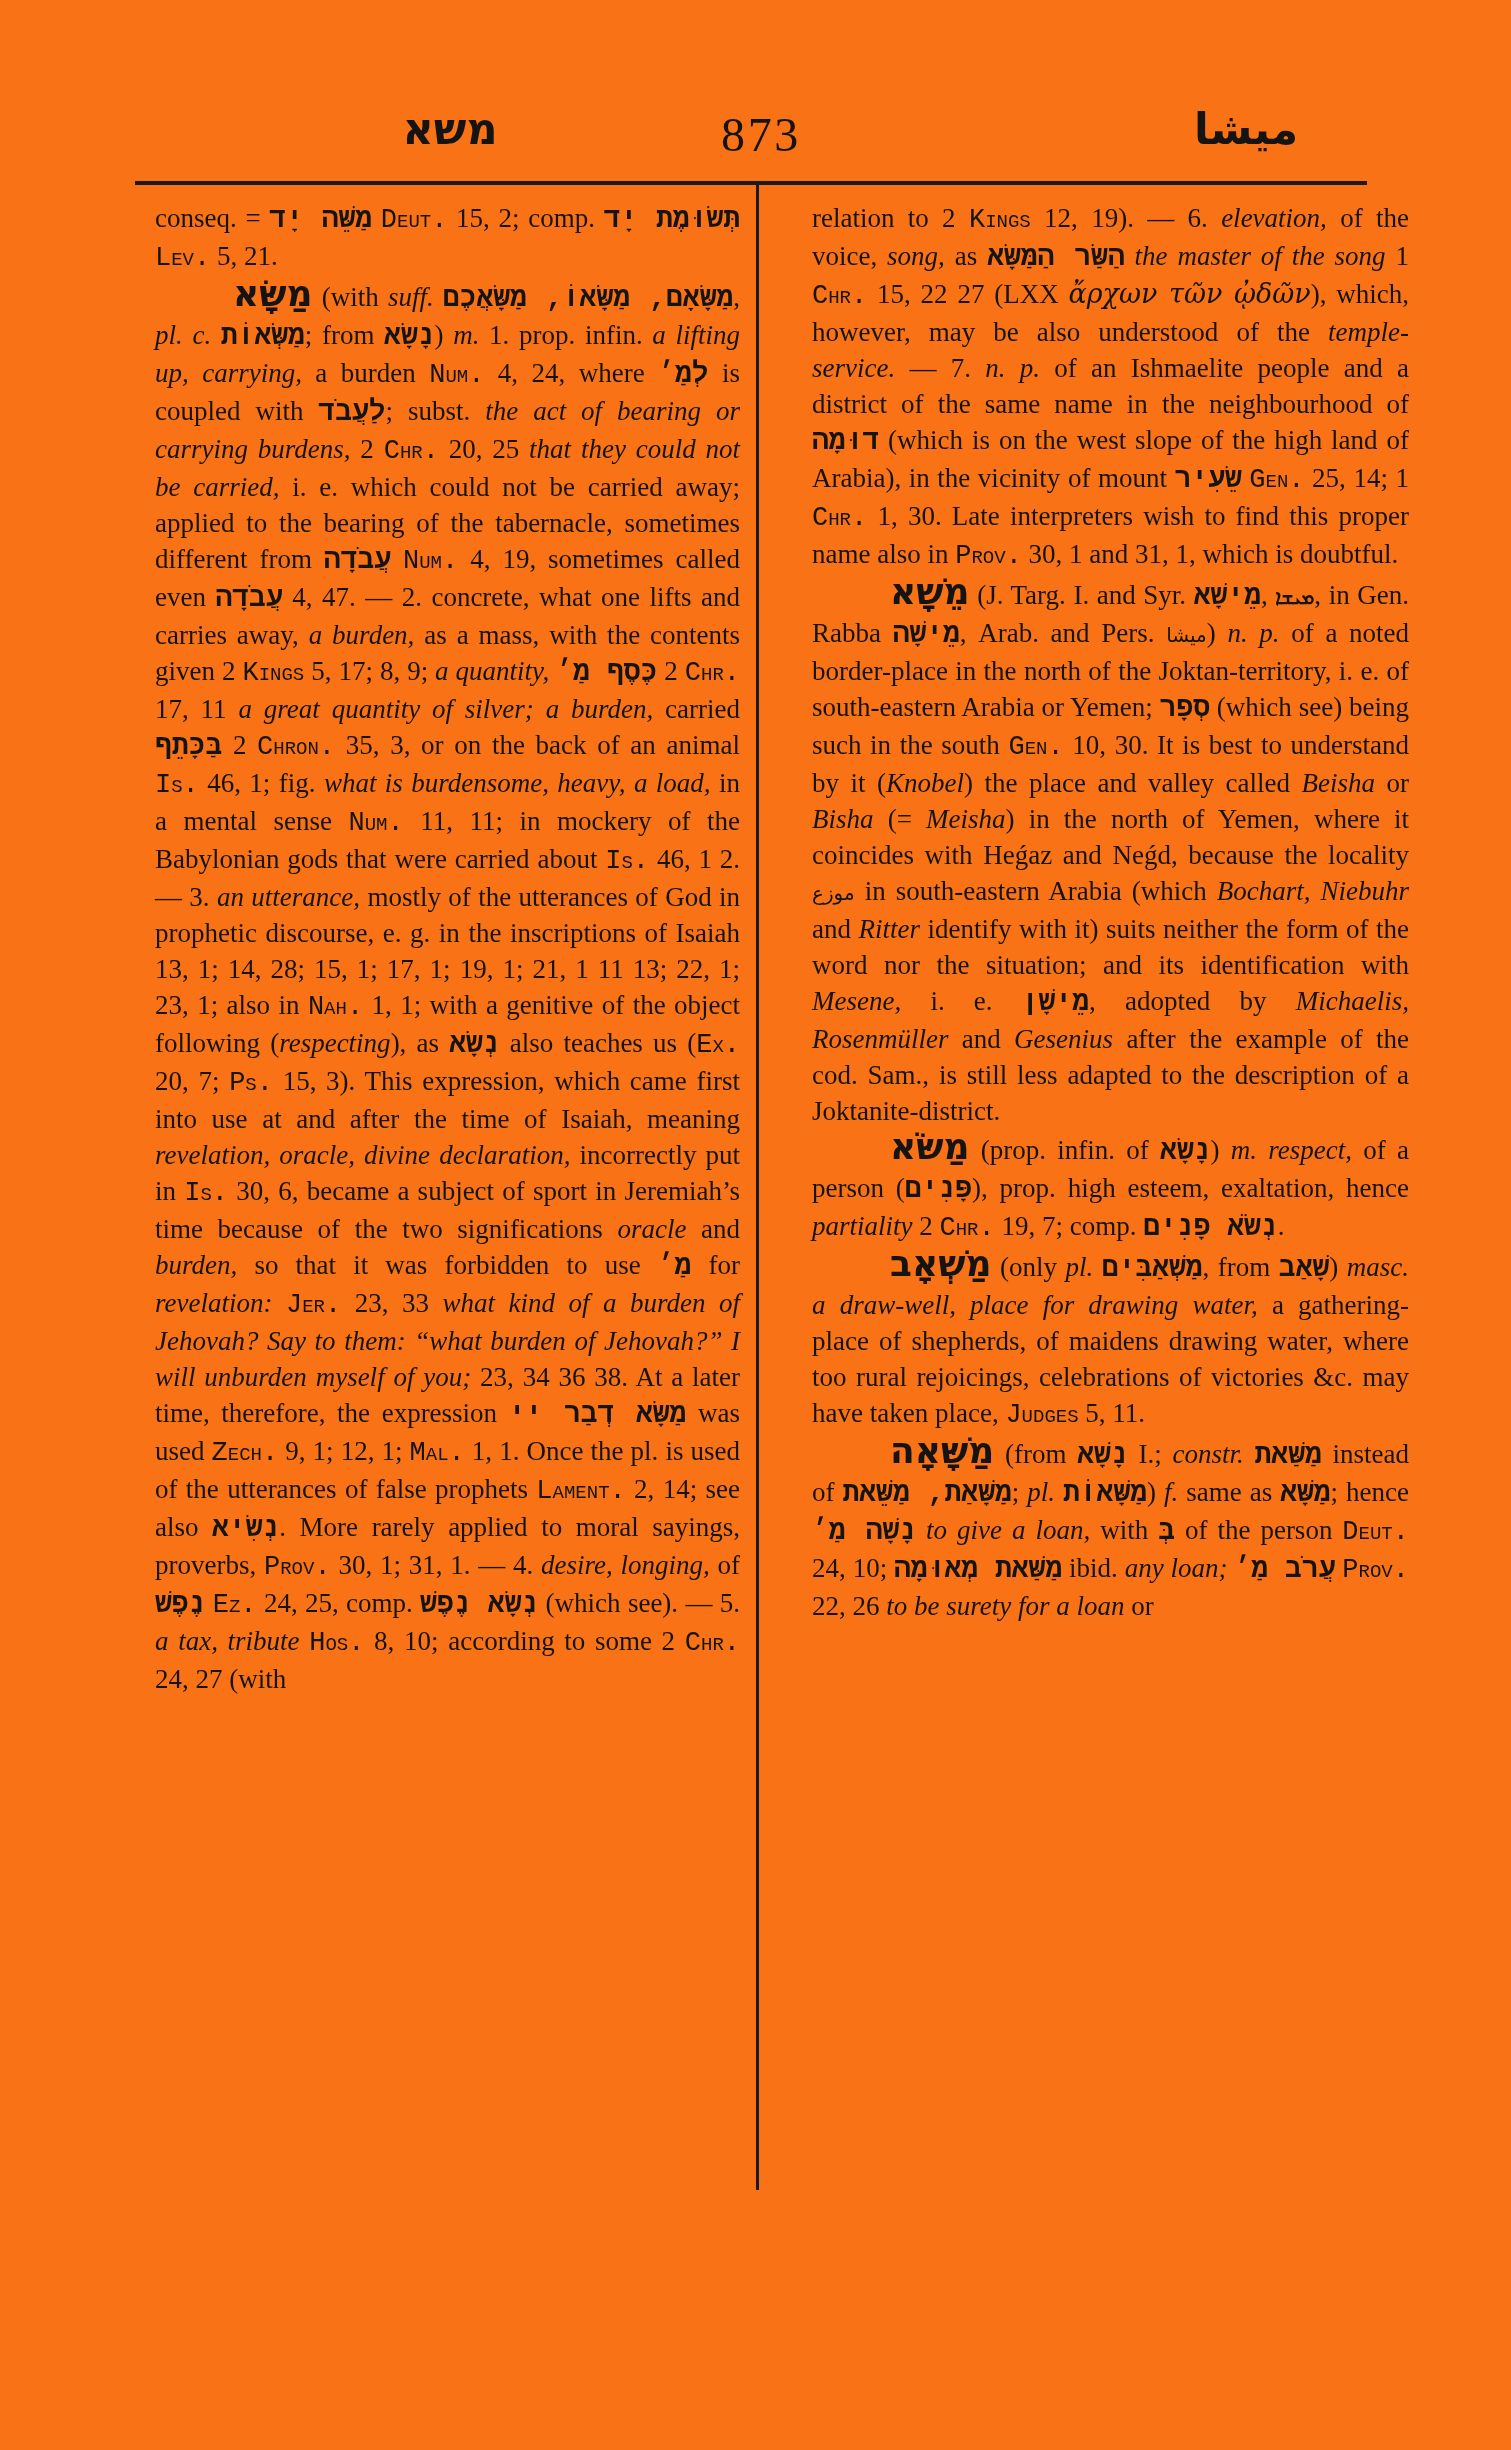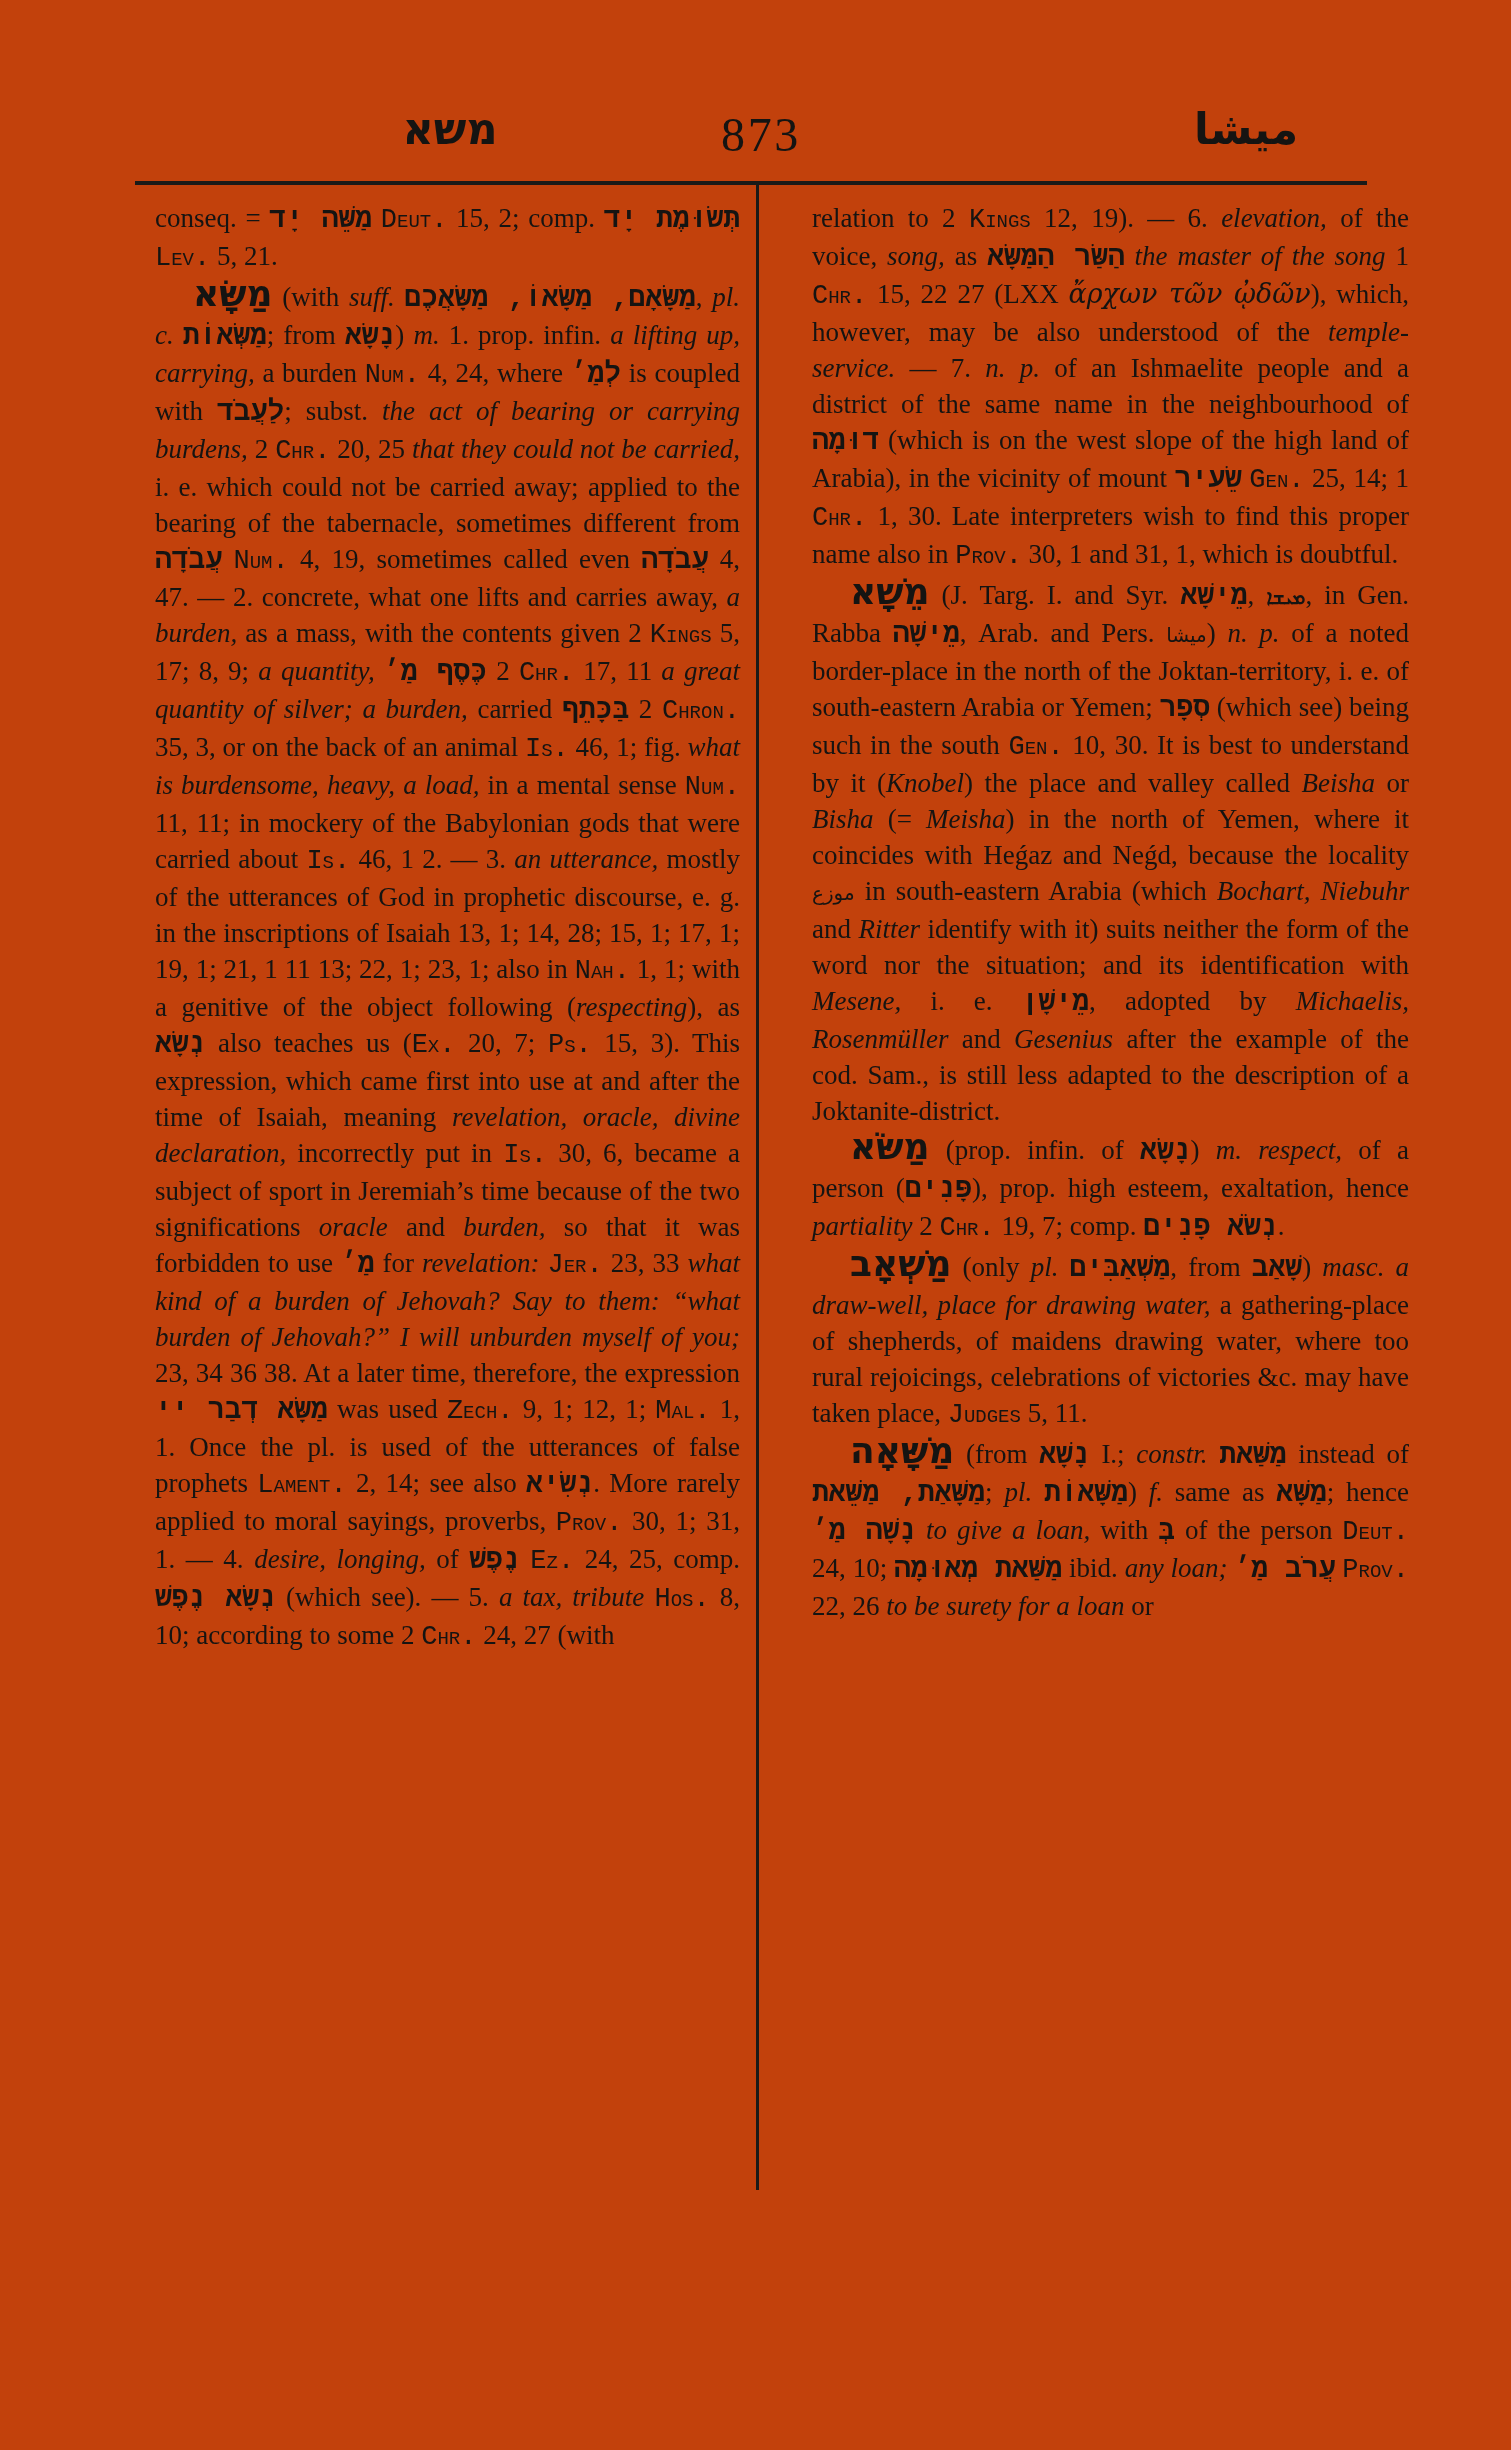--- a/index.html
+++ b/index.html
@@ -1,20 +1,20 @@
 <!DOCTYPE html>
 <html lang="en" style="font-size:14.4px"><head>
 <meta charset="utf-8">
 <style>
   html,body{margin:0;padding:0;background:#e8e6e0;}
   .page{
     position:relative;
     width:1512px;height:2450px;
     margin:0 auto;
-    background:#c2410c;
+    background:#f97316;
     font-family:"Liberation Serif","DejaVu Serif",serif;
     color:#151412;
     overflow:hidden;
   }
   .catchword{
     position:absolute;top:106px;
     font-family:"DejaVu Sans",sans-serif;
     font-weight:700;font-size:43px;line-height:47px;
     transform:translateX(-50%);
   }
@@ -34,21 +34,21 @@
     hyphens:auto;-webkit-hyphens:auto;
   }
   .col-left{left:155px;width:585px;}
   .col-right{left:812px;width:597px;}
   p.para{margin:0;padding:0;}
   p.para.indent{text-indent:38px;}
   .seg{font-style:normal;}
   .i{font-style:italic;}
   .sc{font-variant:small-caps;font-family:Liberation Mono, monospace;}
   .h{font-family:Liberation Mono, monospace;font-weight:700;font-size:28px;}
-  .hw{font-family:"DejaVu Sans",sans-serif;font-weight:700;font-size:36px;line-height:36px;}
+  .hw{font-family:"DejaVu Sans",sans-serif;font-weight:700;font-size:36px;line-height:36px;margin-left:40px;}
   .g{font-style:italic;font-family:"DejaVu Serif",serif;}
   .ar{font-family:"DejaVu Sans",sans-serif;font-size:20px;}
   .sy{font-family:"DejaVu Sans",sans-serif;font-weight:700;font-size:20px;}
 </style>
 </head>
 <body>
 
 <div class="page">
   <div class="catchword left">משא</div>
   <div class="page-number">873</div>

